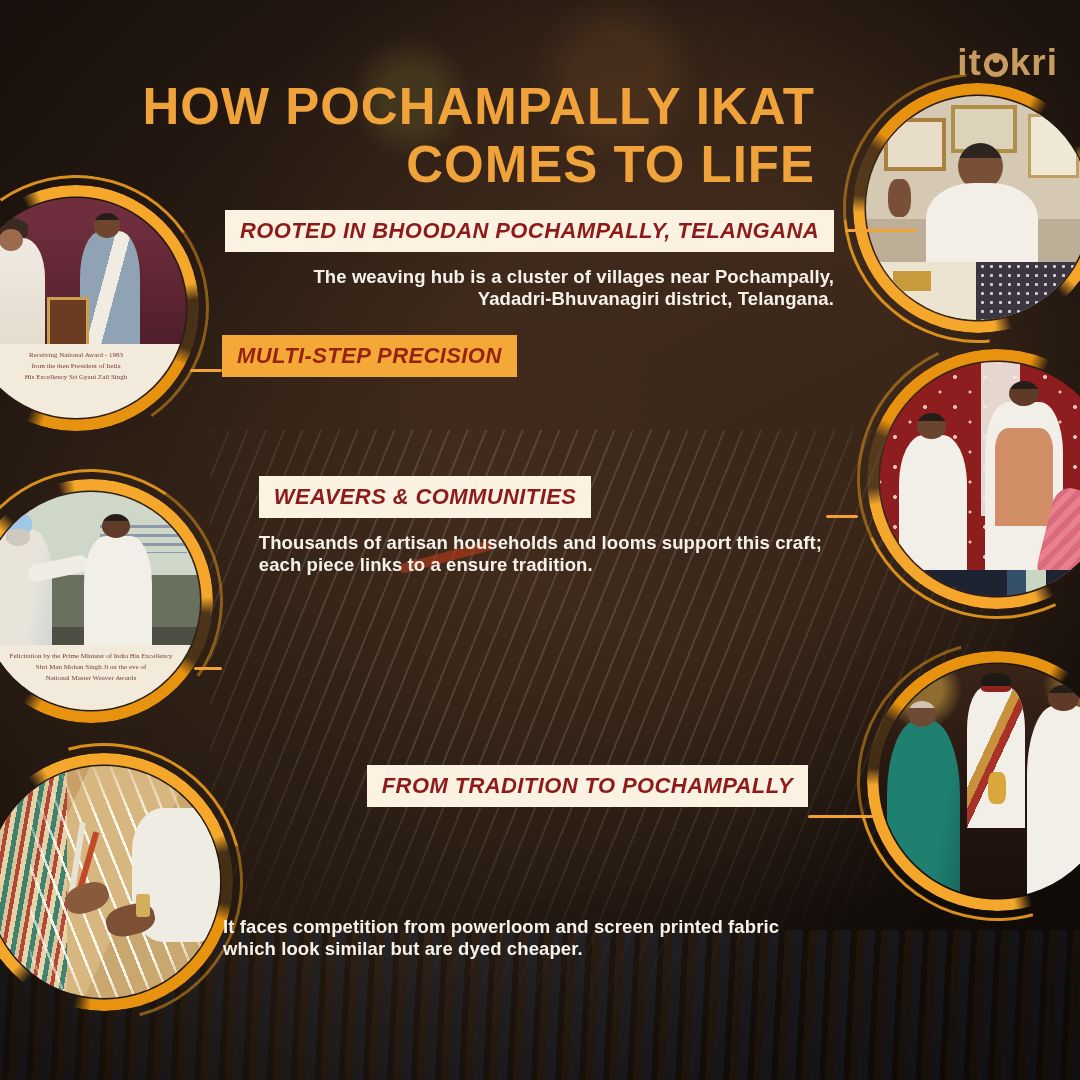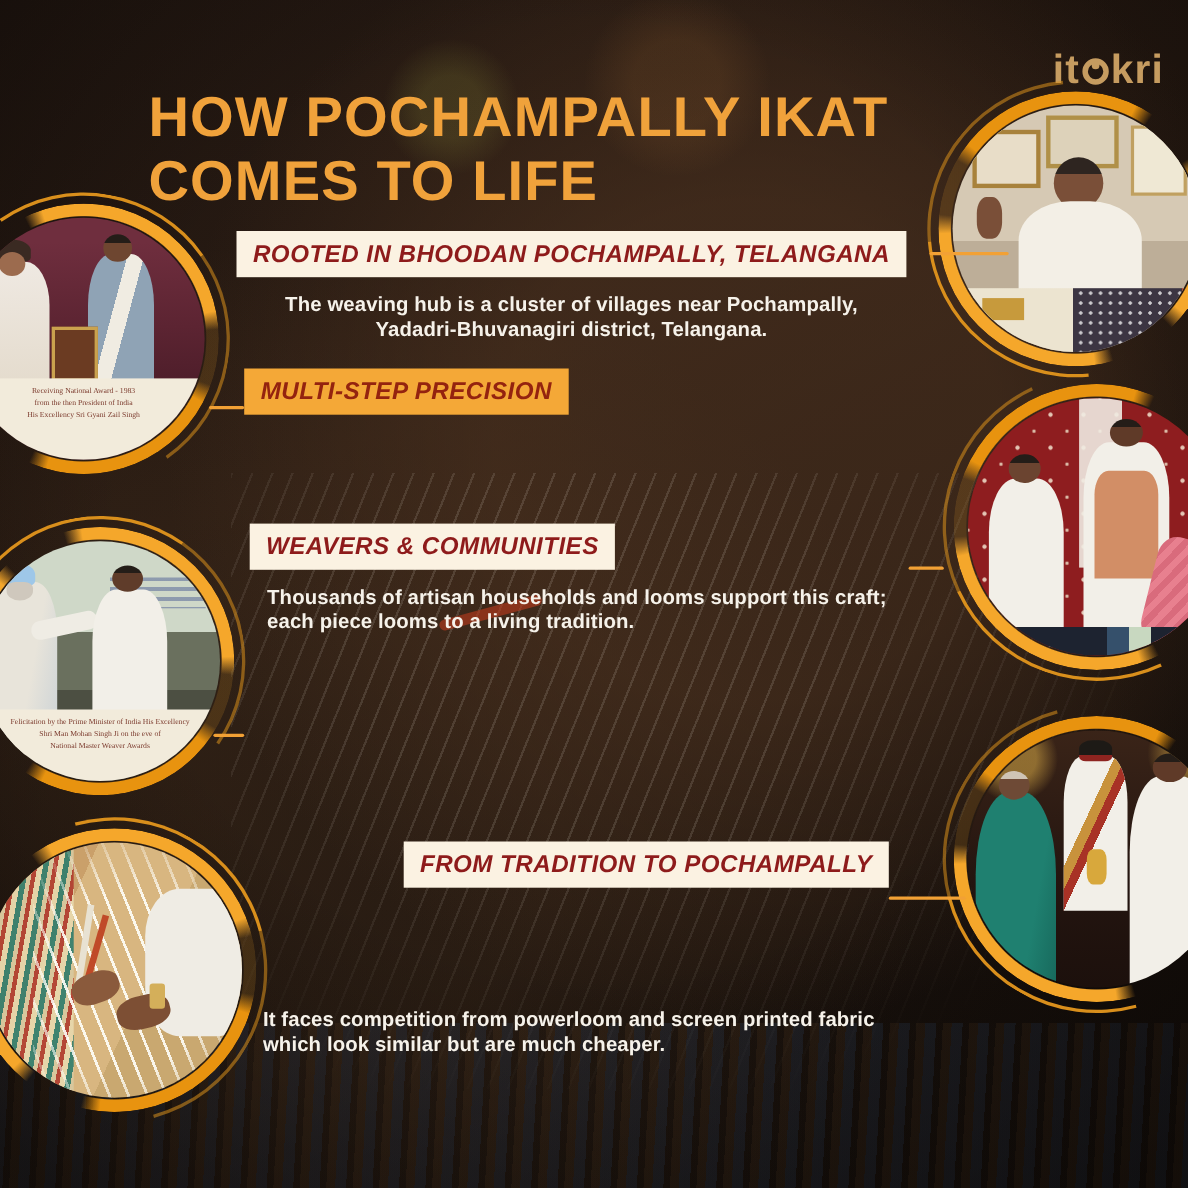--- a/index.html
+++ b/index.html
@@ -20,36 +20,36 @@
     background:repeating-linear-gradient(112deg, rgba(232,226,214,.14) 0 2px, transparent 2px 17px);
     -webkit-mask:radial-gradient(ellipse at 40% 30%, #000 30%, transparent 78%);
             mask:radial-gradient(ellipse at 40% 30%, #000 30%, transparent 78%);}
   .bg-warp{position:absolute;left:0;bottom:0;width:100%;height:150px;opacity:.55;
     background:repeating-linear-gradient(93deg, rgba(44,62,88,.55) 0 10px, rgba(26,20,14,.2) 10px 16px, rgba(112,78,44,.28) 16px 24px);}
   .bg-shuttle{position:absolute;left:398px;top:552px;width:96px;height:10px;border-radius:5px;
     background:rgba(188,58,28,.6);transform:rotate(-15deg);}
   .vignette{position:absolute;inset:0;background:radial-gradient(circle at 50% 42%, transparent 52%, rgba(5,3,2,.48) 96%);}
 
   
-  .title{position:absolute;left:135px;top:44px;width:680px;text-align:left;
+  .title{position:absolute;left:135px;top:44px;width:680px;text-align:right;
     color:#F0A23B;font-size:51px;font-weight:bold;letter-spacing:1px;line-height:1.13;}
   .logo{position:absolute;right:22px;top:42px;color:#C69C60;font-size:37px;font-weight:bold;letter-spacing:1px;}
   .logo-o{display:inline-block;width:24px;height:24px;border:5px solid #C69C60;border-radius:50%;
     box-sizing:border-box;position:relative;top:2px;margin:0 2px;}
   .logo-o-dot{position:absolute;width:7px;height:7px;border-radius:50%;background:#C69C60;left:50%;top:-2px;transform:translateX(-50%);}
 
   
   .sec{position:absolute;}
   .badge{display:inline-block;padding:8px 15px;font-style:italic;font-weight:bold;
     font-size:22px;letter-spacing:.4px;}
   .badge.cream{background:#FBF2E2;color:#8E1B1B;}
   .badge.orange{background:#F4A837;color:#94230F;}
-  .sec p{margin:14px 16px 0;font-weight:bold;font-size:18.5px;line-height:1.2;
+  .sec p{margin:14px 0 0;font-weight:bold;font-size:18.5px;line-height:1.2;
     color:#F6F2EA;letter-spacing:.1px;}
-  .s1{right:256px;top:210px;text-align:center;}
+  .s1{right:246px;top:210px;text-align:right;}
   .s2{left:222px;top:335px;}
   .s3{right:258px;top:476px;text-align:left;}
   .s4{left:224px;top:629px;}
   .s5{right:272px;top:765px;text-align:right;}
   .s6{left:223px;top:902px;}
 
   .dash{position:absolute;height:3px;background:#F2A135;border-radius:2px;}
   .d1{left:845px;top:229px;width:72px;}
   .d2{left:190px;top:369px;width:32px;}
   .d3{left:826px;top:515px;width:32px;}
@@ -282,28 +282,28 @@
 Yadadri-Bhuvanagiri district, Telangana.</p>
   </section>
 
   <section class="sec s2">
     <div class="badge orange"><span>MULTI-STEP PRECISION</span></div>
   </section>
 
   <section class="sec s3">
     <div class="badge cream"><span>WEAVERS &amp; COMMUNITIES</span></div>
     <p class="prel">Thousands of artisan households and looms support this craft;
-each piece looms to a living tradition.</p>
+each piece links to a ensure tradition.</p>
   </section>
 
   <section class="sec s4">
   </section>
 
   <section class="sec s5">
     <div class="badge cream"><span>FROM TRADITION TO POCHAMPALLY</span></div>
   </section>
 
   <section class="sec s6">
     <p class="prel">It faces competition from powerloom and screen printed fabric
-which look similar but are much cheaper.</p>
+which look similar but are dyed cheaper.</p>
   </section>
 
 </div>
 
 </body></html>

